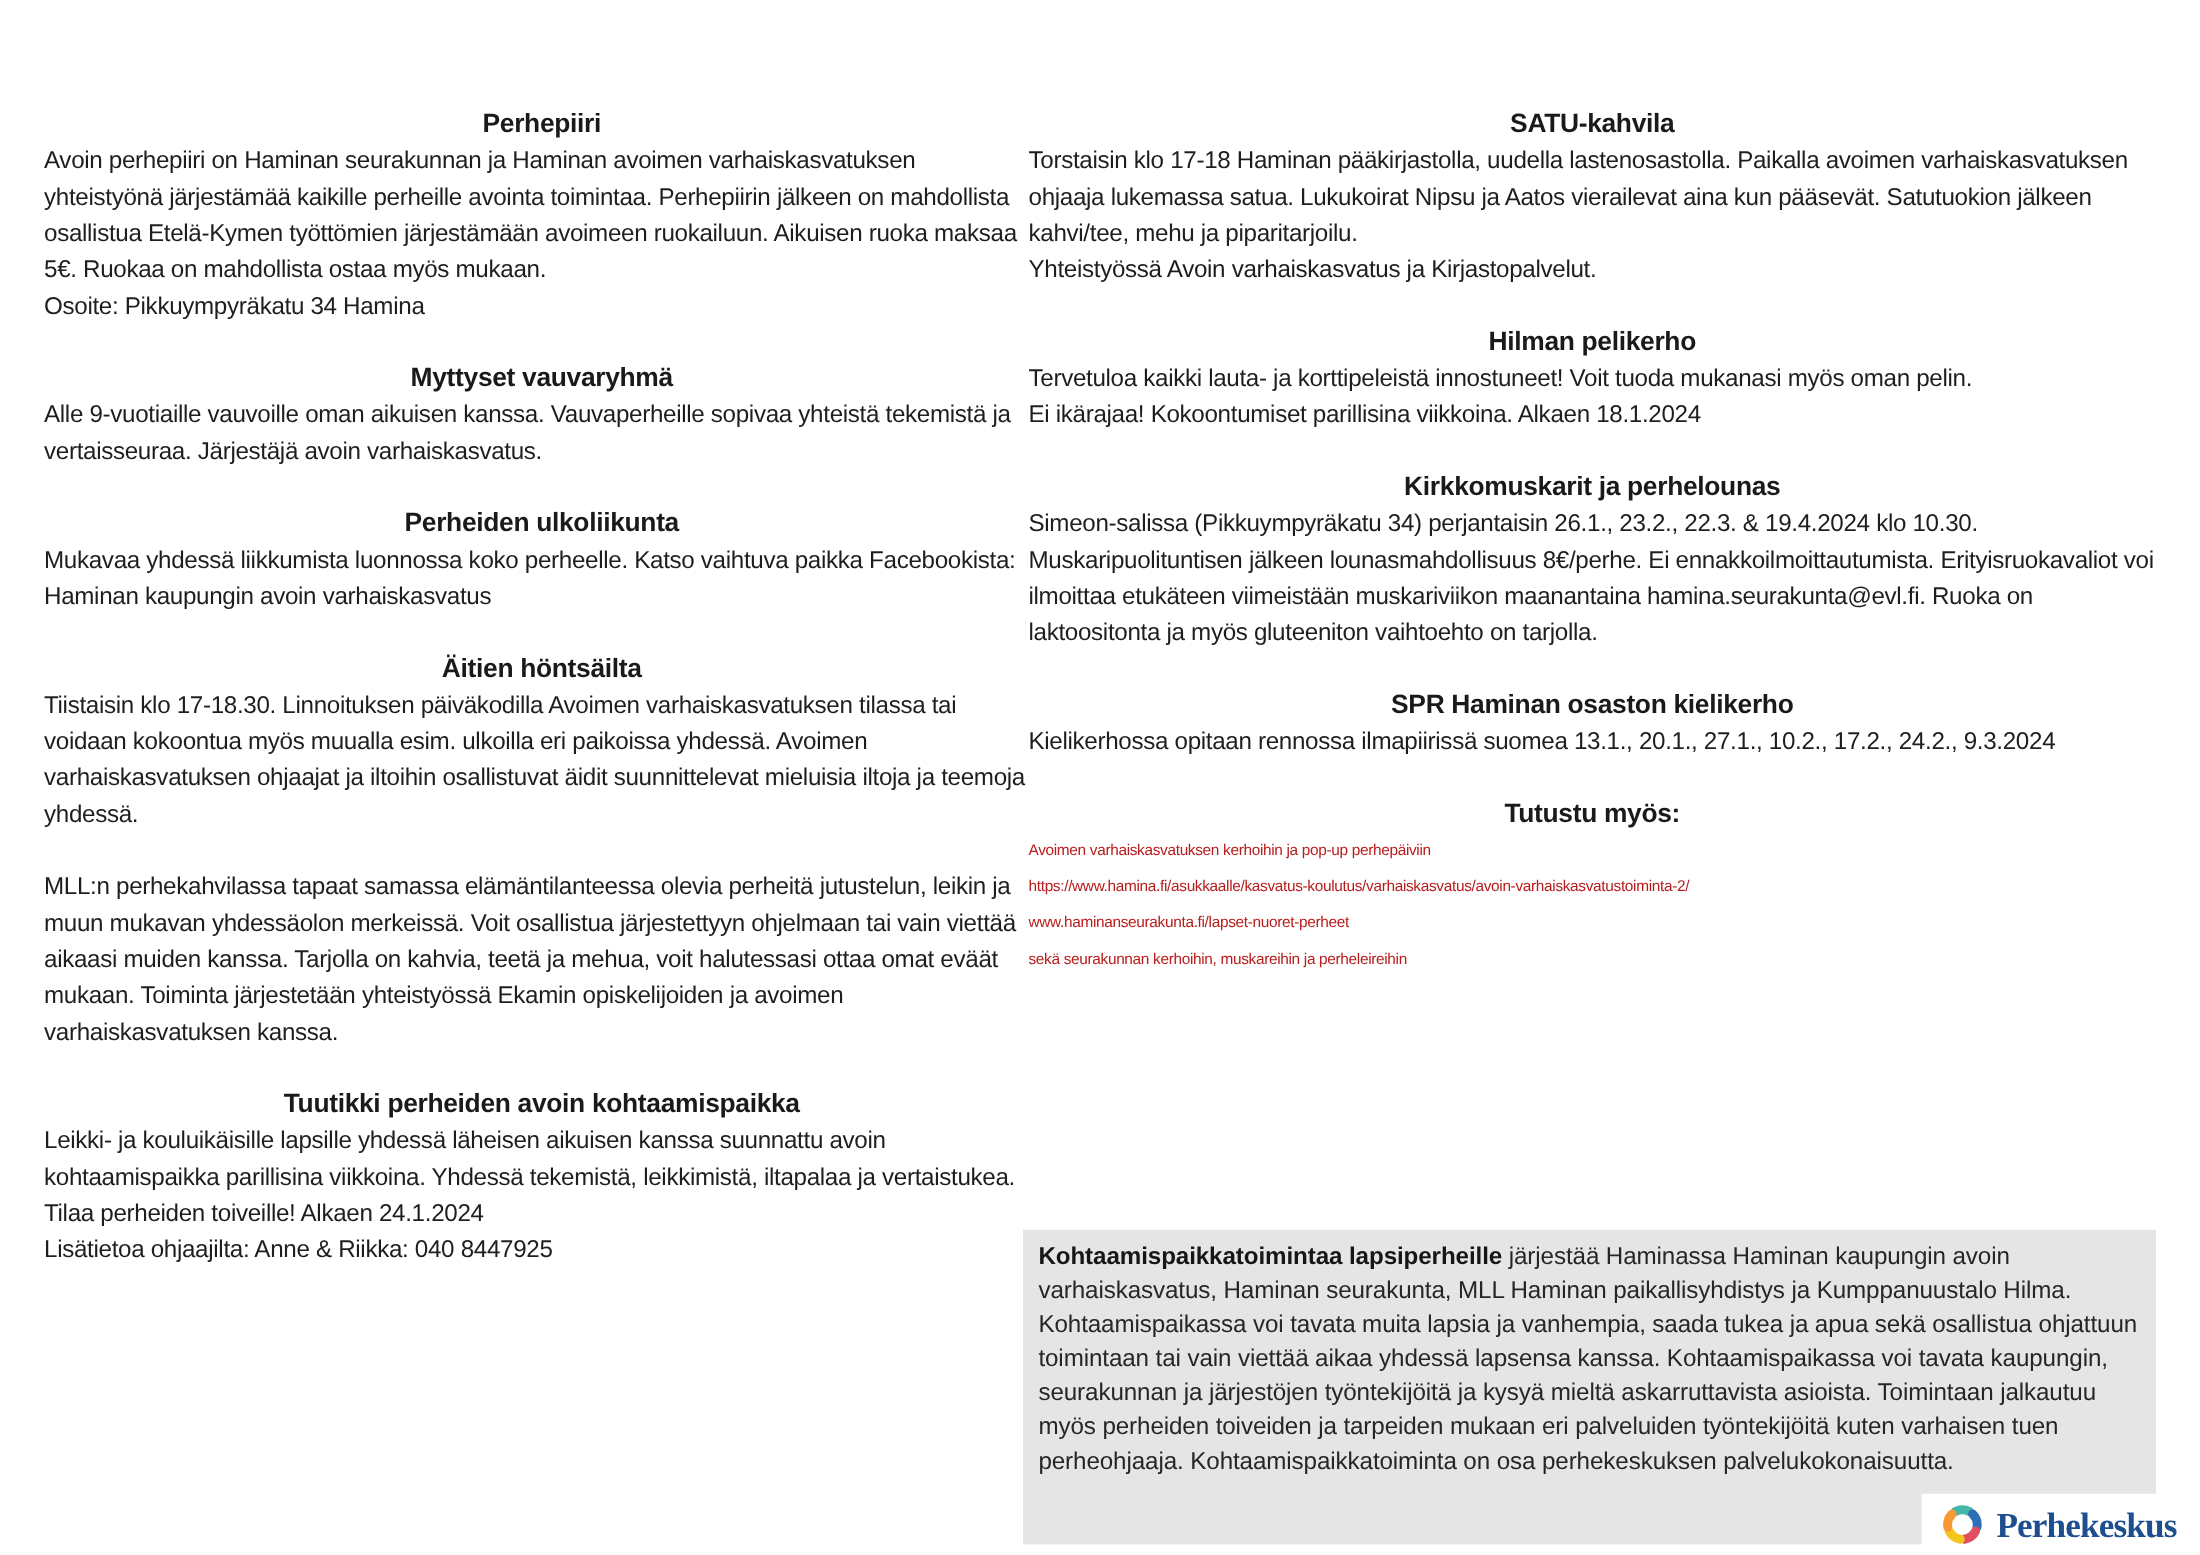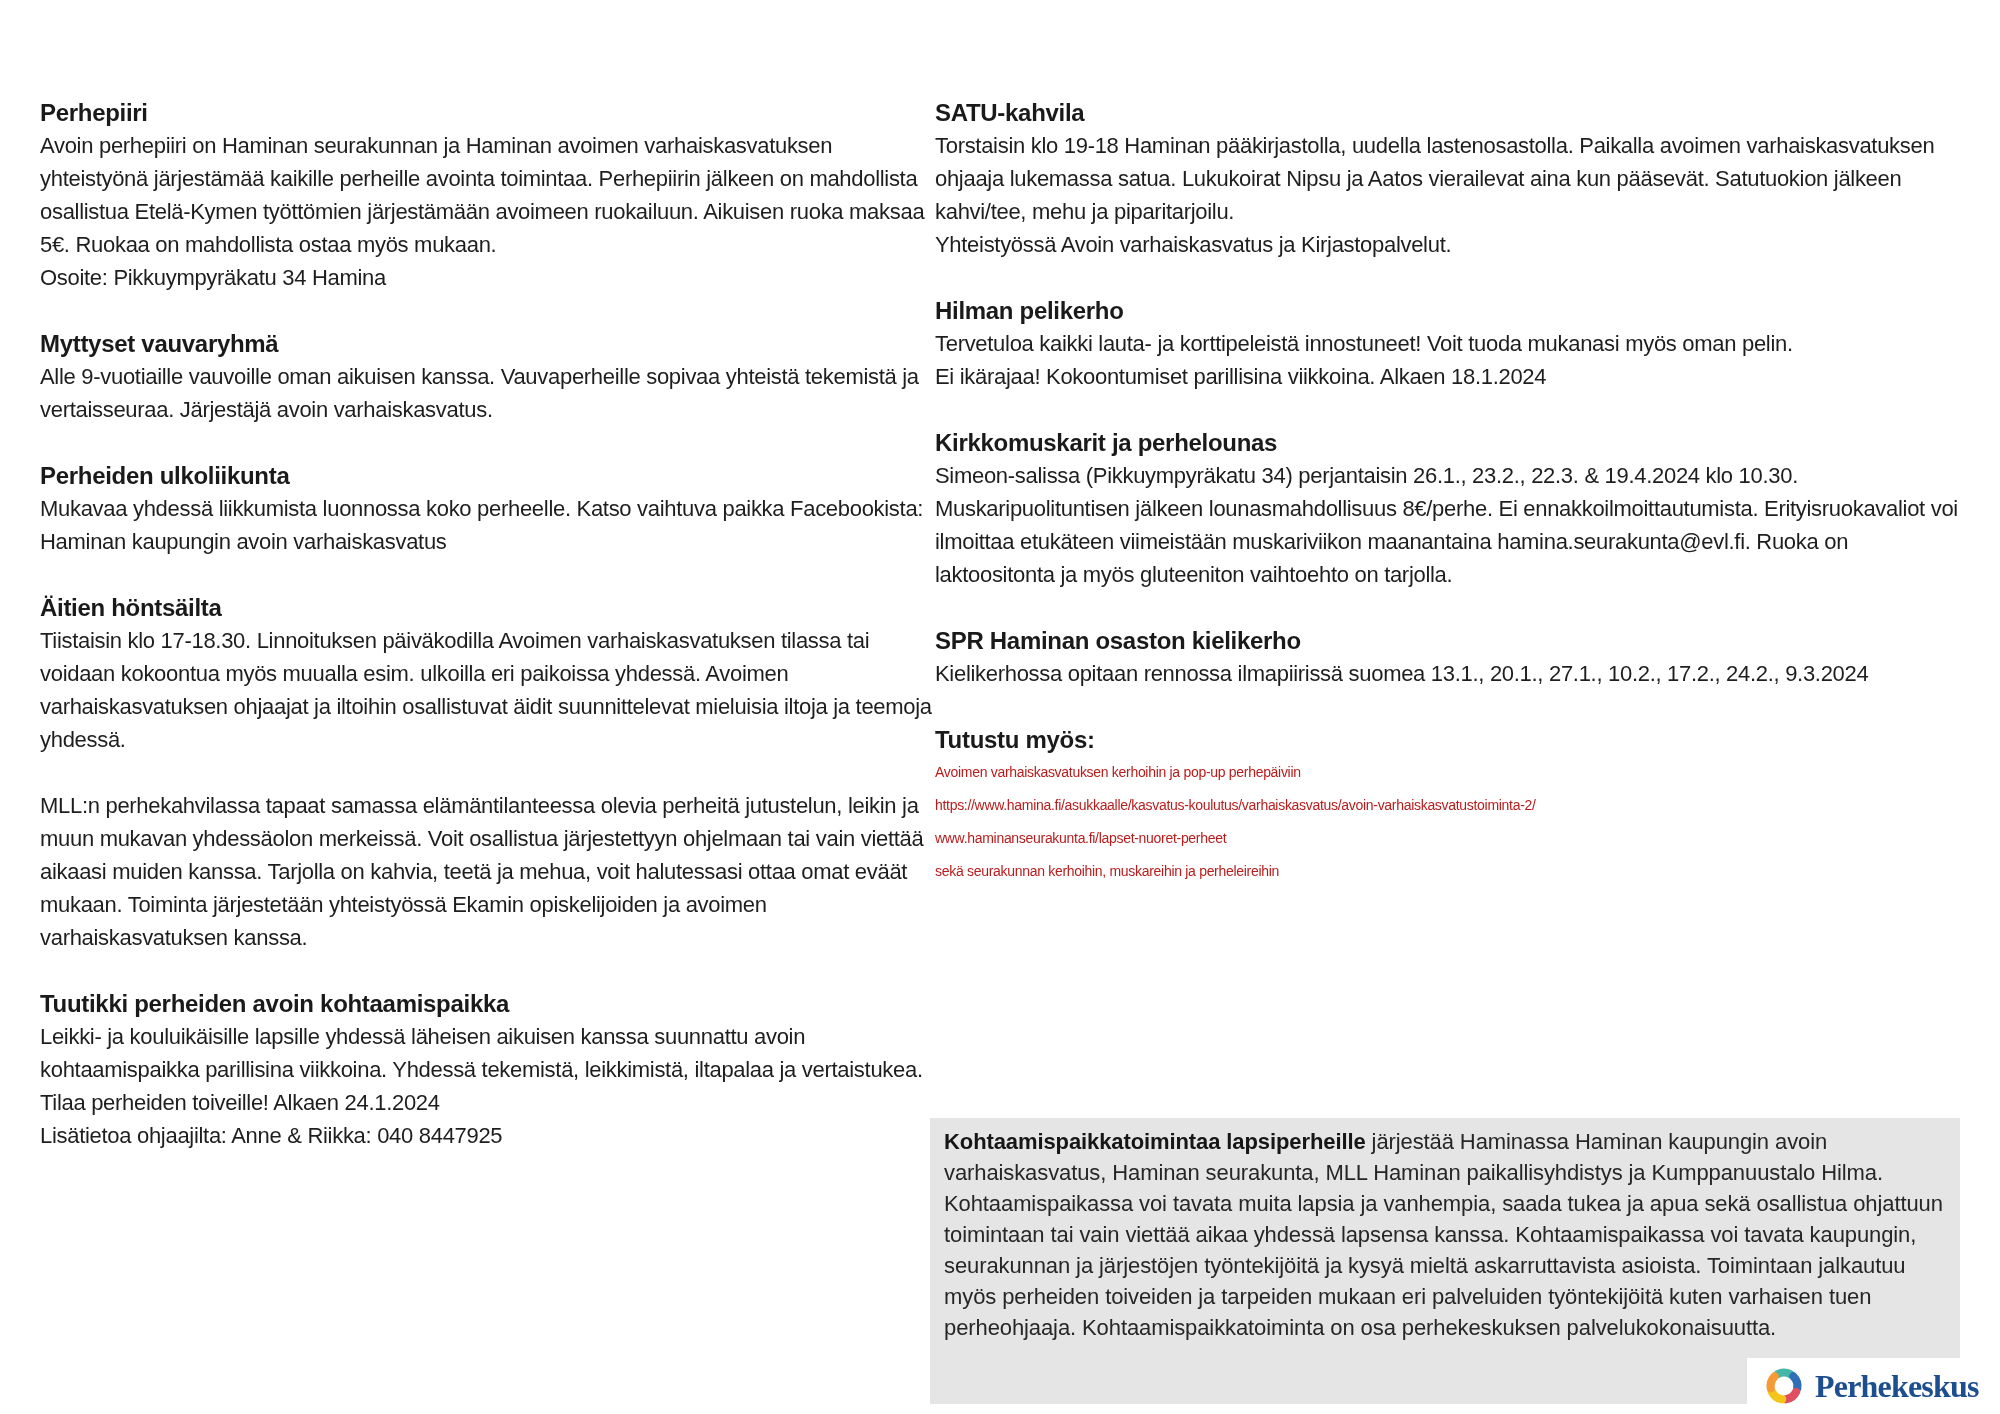--- a/index.html
+++ b/index.html
@@ -27,20 +27,21 @@
   .col-left  { left: 40px;  width: 905px; }
   .col-right { left: 935px; width: 1025px; }
   .section { margin: 0 0 33px 0; }
   .section h3 {
     margin: 0;
     font-size: 24px;
     line-height: 33px;
     font-weight: bold;
     letter-spacing: -0.3px;
     color: #1a1a1a;
+    text-align: center;
   }
   .section h3.underlined { }
   .section p {
     margin: 0;
     font-size: 22px;
     line-height: 33px;
     letter-spacing: -0.3px;
     white-space: pre-line;
     color: #1e1e1e;
   }
@@ -124,21 +125,21 @@
     <div class="section">
       <h3>Tuutikki perheiden avoin kohtaamispaikka</h3>
       <p>Leikki- ja kouluikäisille lapsille yhdessä läheisen aikuisen kanssa suunnattu avoin kohtaamispaikka parillisina viikkoina. Yhdessä tekemistä, leikkimistä, iltapalaa ja vertaistukea. Tilaa perheiden toiveille!  Alkaen 24.1.2024
 Lisätietoa ohjaajilta: Anne &amp; Riikka: 040 8447925</p>
     </div>
   </div>
 
   <div class="col col-right">
     <div class="section">
       <h3>SATU-kahvila</h3>
-      <p>Torstaisin klo 19-18 Haminan pääkirjastolla, uudella lastenosastolla. Paikalla avoimen varhaiskasvatuksen ohjaaja lukemassa satua. Lukukoirat Nipsu ja Aatos vierailevat aina kun pääsevät. Satutuokion jälkeen kahvi/tee, mehu ja piparitarjoilu.
+      <p>Torstaisin klo 17-18 Haminan pääkirjastolla, uudella lastenosastolla. Paikalla avoimen varhaiskasvatuksen ohjaaja lukemassa satua. Lukukoirat Nipsu ja Aatos vierailevat aina kun pääsevät. Satutuokion jälkeen kahvi/tee, mehu ja piparitarjoilu.
 Yhteistyössä Avoin varhaiskasvatus ja Kirjastopalvelut.</p>
     </div>
     <div class="section">
       <h3>Hilman pelikerho</h3>
       <p>Tervetuloa kaikki lauta- ja korttipeleistä innostuneet! Voit tuoda mukanasi myös oman pelin.
 Ei ikärajaa! Kokoontumiset parillisina viikkoina. Alkaen 18.1.2024</p>
     </div>
     <div class="section">
       <h3>Kirkkomuskarit ja perhelounas</h3>
       <p>Simeon-salissa (Pikkuympyräkatu 34) perjantaisin  26.1., 23.2., 22.3. &amp; 19.4.2024 klo 10.30. Muskaripuolituntisen jälkeen lounasmahdollisuus 8€/perhe. Ei ennakkoilmoittautumista. Erityisruokavaliot voi ilmoittaa etukäteen viimeistään muskariviikon maanantaina hamina.seurakunta@evl.fi. Ruoka on laktoositonta ja myös gluteeniton vaihtoehto on tarjolla.</p>

